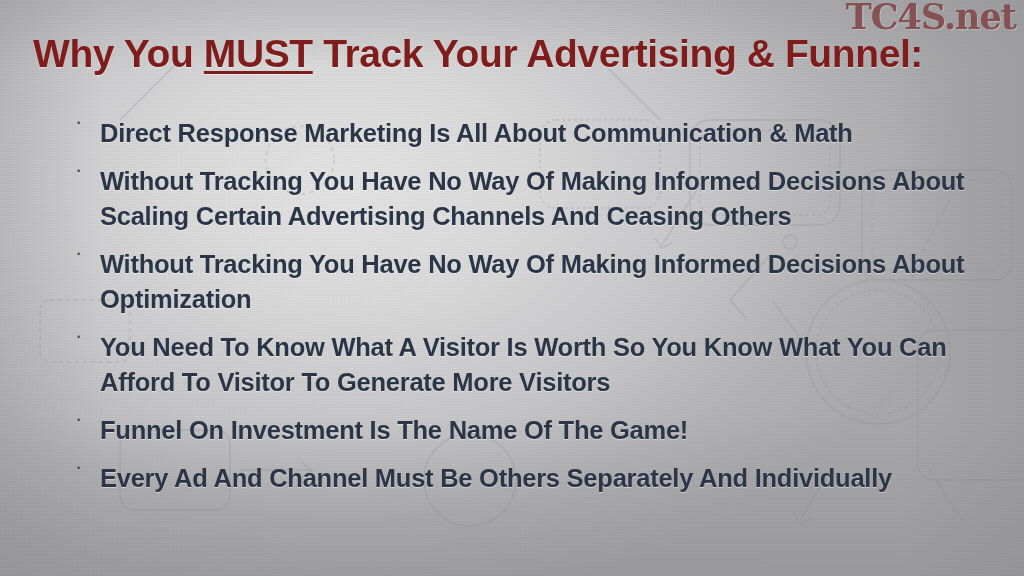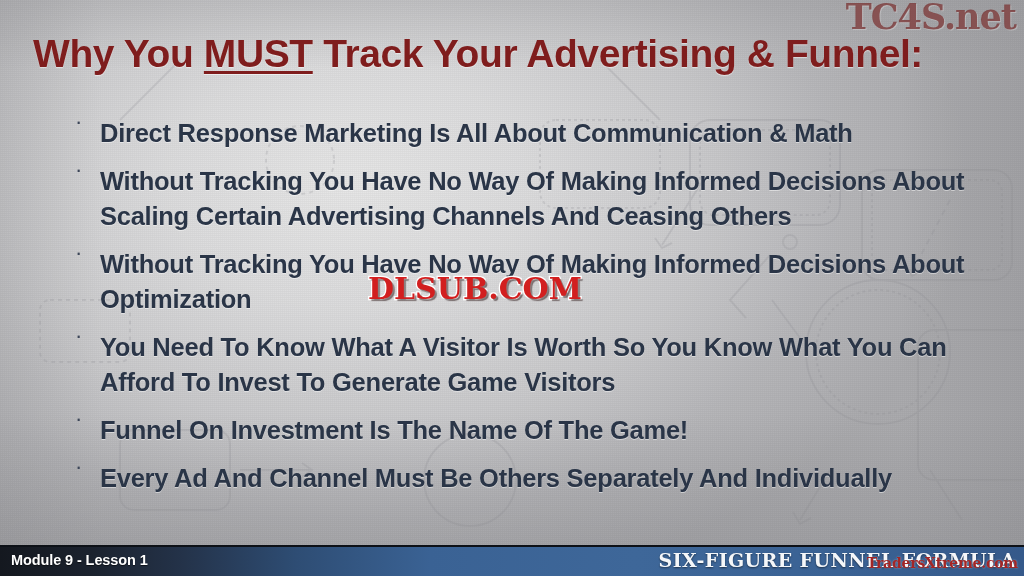--- a/index.html
+++ b/index.html
@@ -235,37 +235,31 @@
       <div class="bullet-text">Without Tracking You Have No Way Of Making Informed Decisions About Scaling Certain Advertising Channels And Ceasing Others</div>
     </div>
 
     <div class="bullet-row">
       <div class="bullet-dot">·</div>
       <div class="bullet-text">Without Tracking You Have No Way Of Making Informed Decisions About Optimization</div>
     </div>
 
     <div class="bullet-row">
       <div class="bullet-dot">·</div>
-      <div class="bullet-text">You Need To Know What A Visitor Is Worth So You Know What You Can Afford To Invest To Generate Game Visitors</div>
+      <div class="bullet-text">You Need To Know What A Visitor Is Worth So You Know What You Can Afford To Visitor To Generate More Visitors</div>
     </div>
 
     <div class="bullet-row">
       <div class="bullet-dot">·</div>
       <div class="bullet-text">Funnel On Investment Is The Name Of The Game!</div>
     </div>
 
     <div class="bullet-row">
       <div class="bullet-dot">·</div>
       <div class="bullet-text">Every Ad And Channel Must Be Others Separately And Individually</div>
     </div>
 
   </div>
 
   <div class="wm-tc4s">TC4S.net</div>
-  <div class="wm-dlsub">DLSUB.COM</div>
-
-  <div class="footer">
-    <div class="footer-label">Module 9 - Lesson 1</div>
-    <div class="footer-logo">SIX-FIGURE FUNNEL FORMULA</div>
-    <div class="footer-wm">TradersXtreme.com</div>
-  </div>
+
 
 </div>
 
 </body></html>

